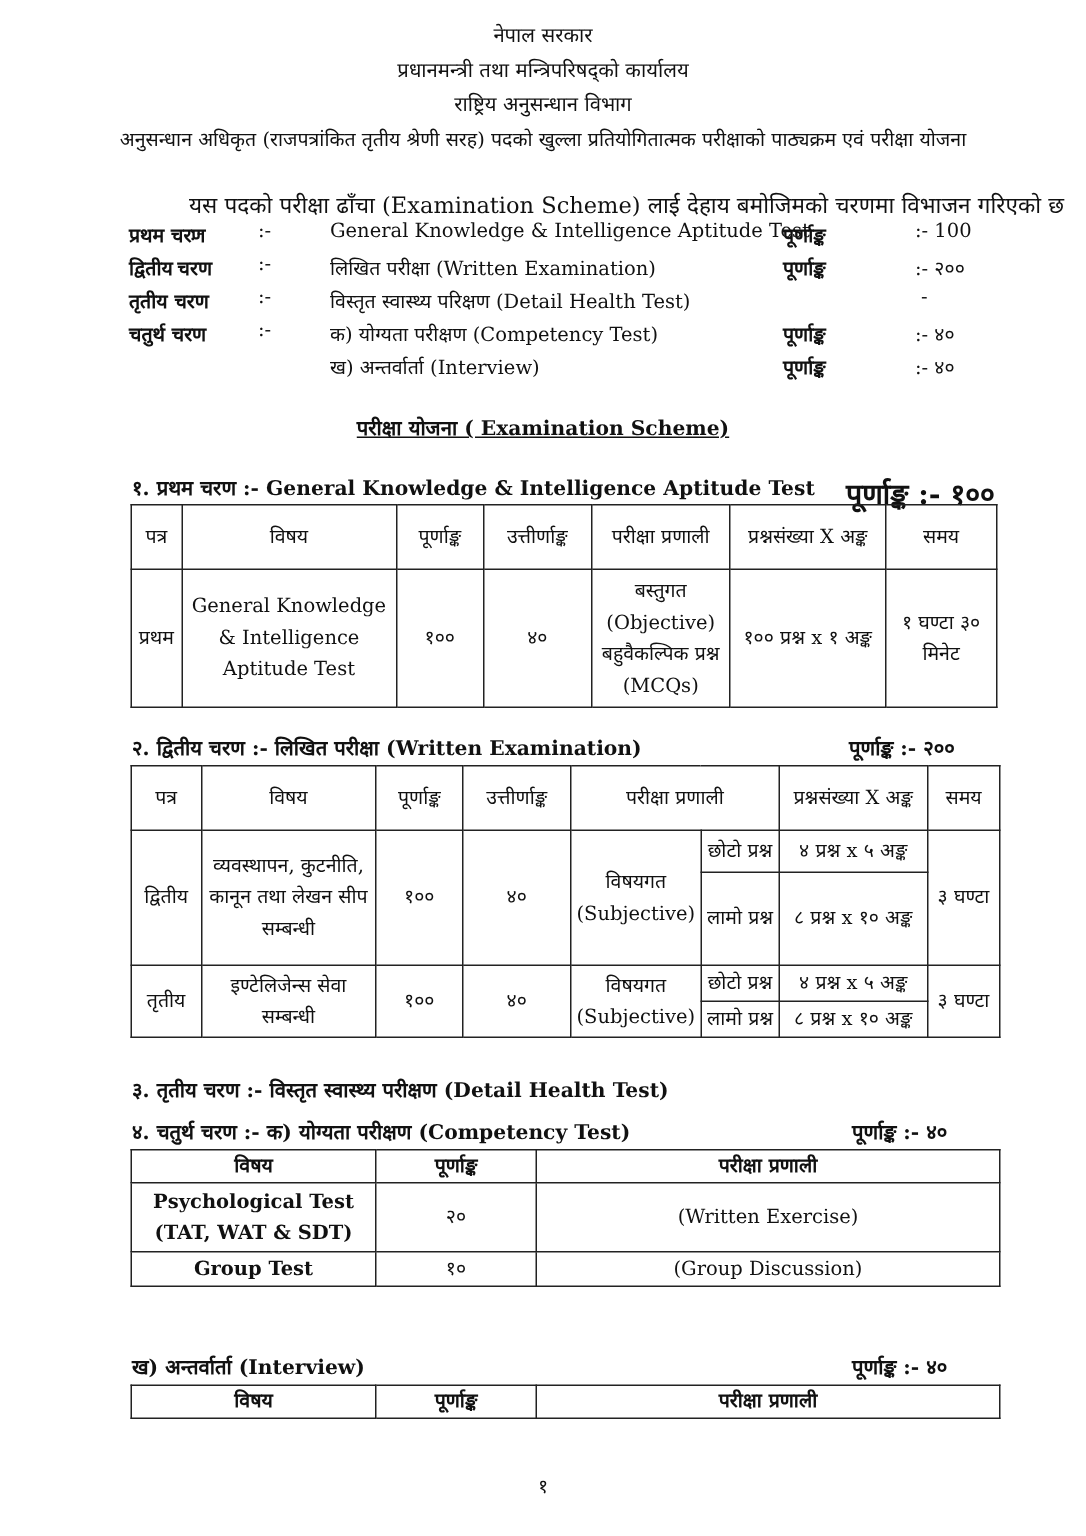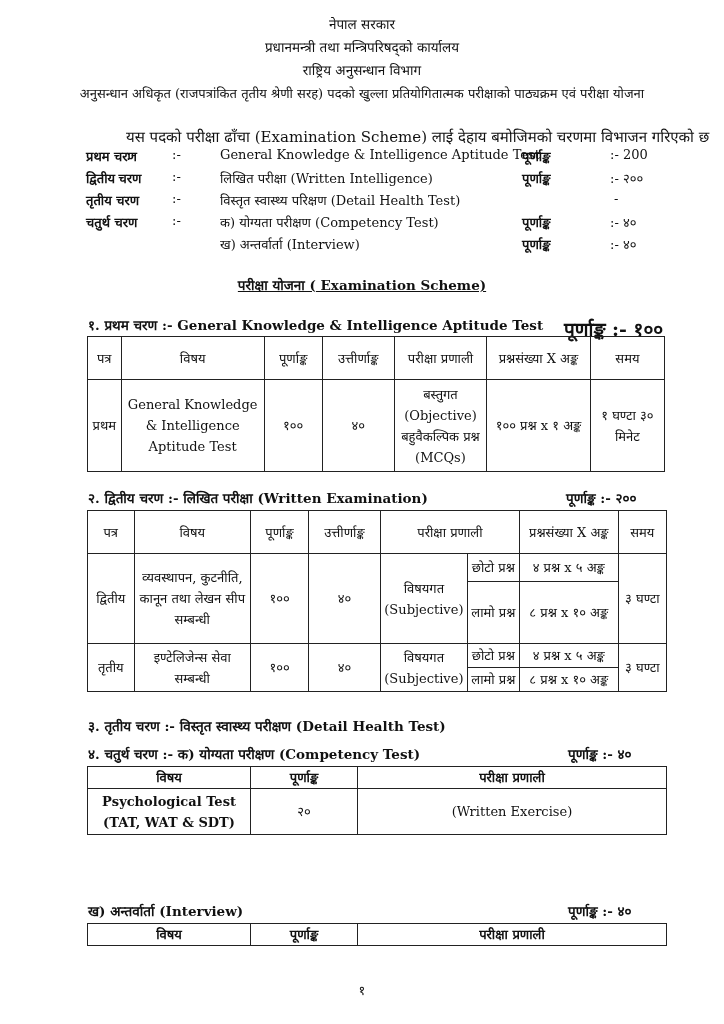--- a/index.html
+++ b/index.html
@@ -22,25 +22,25 @@
 <div class="hdr" style="top:60px;">राष्ट्रिय अनुसन्धान विभाग</div>
 <div class="hdr" style="top:83px;font-size:13px;">अनुसन्धान अधिकृत (राजपत्रांकित तृतीय श्रेणी सरह) पदको खुल्ला प्रतियोगितात्मक परीक्षाको पाठ्यक्रम एवं परीक्षा योजना</div>
 
 <div class="abs" style="left:86px;top:126px;font-size:15px;margin-left:40px;">यस पदको परीक्षा ढाँचा (Examination Scheme) लाई देहाय बमोजिमको चरणमा विभाजन गरिएको छ :-</div>
 
 <div>
   <div class="abs b" style="left:86px;top:147px;">प्रथम चरण</div>
   <div class="abs" style="left:172px;top:147px;">:-</div>
   <div class="abs" style="left:220px;top:147px;">General Knowledge &amp; Intelligence Aptitude Test</div>
   <div class="abs b" style="left:522px;top:147px;">पूर्णाङ्क</div>
-  <div class="abs" style="left:610px;top:147px;">:- 200</div>
+  <div class="abs" style="left:610px;top:147px;">:- 100</div>
 
   <div class="abs b" style="left:86px;top:169px;font-family:Liberation Serif, serif;">द्वितीय चरण</div>
   <div class="abs" style="left:172px;top:169px;">:-</div>
-  <div class="abs" style="left:220px;top:169px;">लिखित परीक्षा (Written Intelligence)</div>
+  <div class="abs" style="left:220px;top:169px;">लिखित परीक्षा (Written Examination)</div>
   <div class="abs b" style="left:522px;top:169px;">पूर्णाङ्क</div>
   <div class="abs" style="left:610px;top:169px;">:- २००</div>
 
   <div class="abs b" style="left:86px;top:191px;">तृतीय चरण</div>
   <div class="abs" style="left:172px;top:191px;">:-</div>
   <div class="abs" style="left:220px;top:191px;">विस्तृत स्वास्थ्य परिक्षण (Detail Health Test)</div>
   <div class="abs" style="left:614px;top:191px;">-</div>
 
   <div class="abs b" style="left:86px;top:213px;">चतुर्थ चरण</div>
   <div class="abs" style="left:172px;top:213px;">:-</div>
@@ -133,20 +133,25 @@
       <tr style="height:21px;">
     <th class="bold-cell" style="width:156px;">विषय</th>
     <th class="bold-cell" style="width:100px;">पूर्णाङ्क</th>
     <th class="bold-cell">परीक्षा प्रणाली</th>
   </tr>
   <tr style="height:46px;margin-top:48px;">
     <td class="bold-cell">Psychological Test (TAT, WAT &amp; SDT)</td>
     <td>२०</td>
     <td>(Written Exercise)</td>
   </tr>
+  <tr style="height:23px;">
+    <td class="bold-cell">Group Test</td>
+    <td>१०</td>
+    <td>(Group Discussion)</td>
+  </tr>
 </tbody>
   </table>
 
 <div class="abs b" style="left:88px;top:902px;font-size:13.5px;">ख) अन्तर्वार्ता (Interview)</div>
 <div class="abs b" style="left:568px;top:902px;font-size:13.5px;">पूर्णाङ्क :- ४०</div>
 <table style="left:87px;top:923px;width:580px;">
   <tbody>
       <tr style="height:22px;">
     <th class="bold-cell" style="width:156px;">विषय</th>
     <th class="bold-cell" style="width:100px;">पूर्णाङ्क</th>

